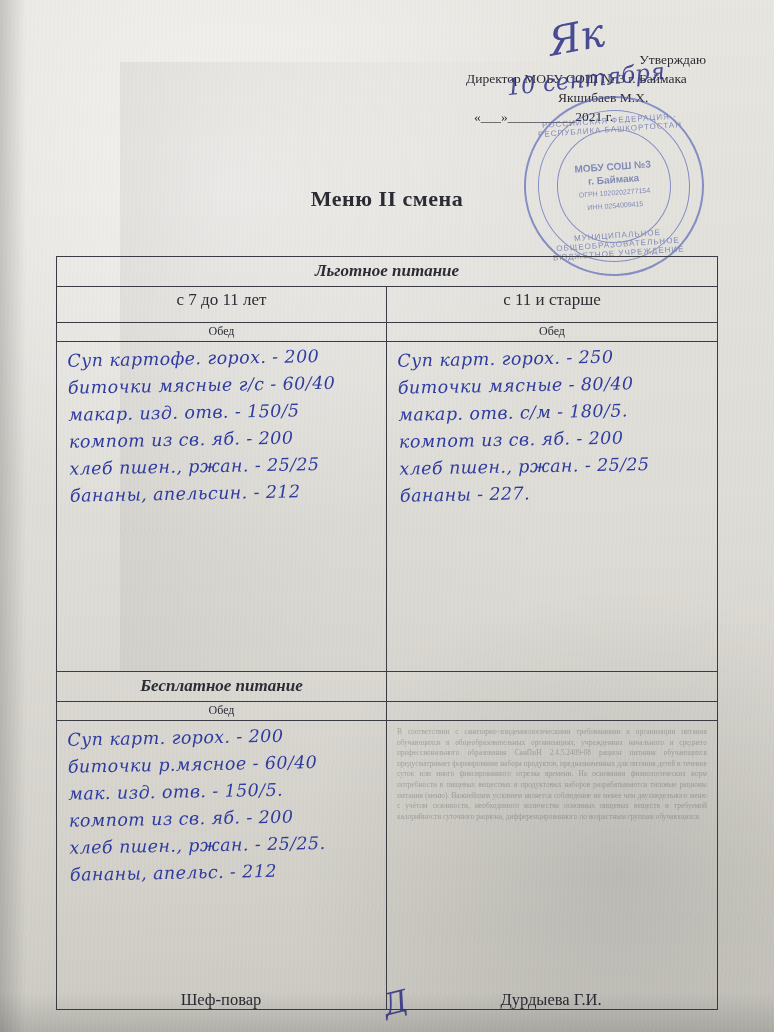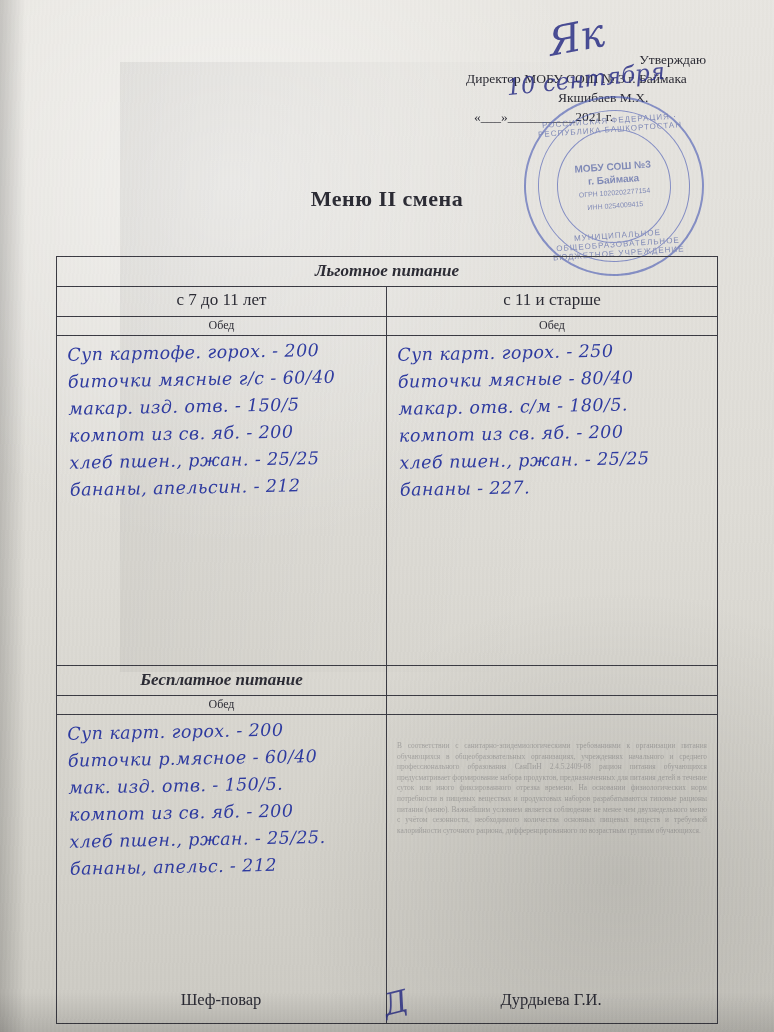--- a/index.html
+++ b/index.html
@@ -160,21 +160,21 @@
   .hdr-center {
     text-align: center;
     font-weight: 700;
     font-size: 17px;
     padding: 4px 0 5px;
     font-style: italic;
   }
   .hdr-age {
     text-align: center;
     font-size: 17px;
-    padding: 3px 0 6px;
+    padding: 3px 0 12px;
   }
   .sub-obed {
     text-align: center;
     font-size: 12px;
     padding: 1px 0 2px;
   }
   .hw {
     font-family: "DejaVu Serif", serif;
     font-style: italic;
     color: #2d3aa0;
@@ -182,21 +182,21 @@
     line-height: 27px;
     letter-spacing: 0.4px;
     padding: 6px 0 0 10px;
     transform: rotate(-1.1deg);
     transform-origin: left top;
   }
   .hw div { white-space: nowrap; }
   .body-left { min-height: 330px; }
   .body-right { min-height: 330px; }
   .body-free-left { min-height: 288px; }
-  .body-free-right { min-height: 288px; position: relative; margin-top: 20px; }
+  .body-free-right { min-height: 288px; position: relative; }
 
   
   .bleed {
     position: absolute;
     inset: 0;
     padding: 6px 10px;
     color: rgba(70,70,75,0.34);
     font-size: 7.4px;
     line-height: 10.6px;
     font-family: "Liberation Serif", serif;

